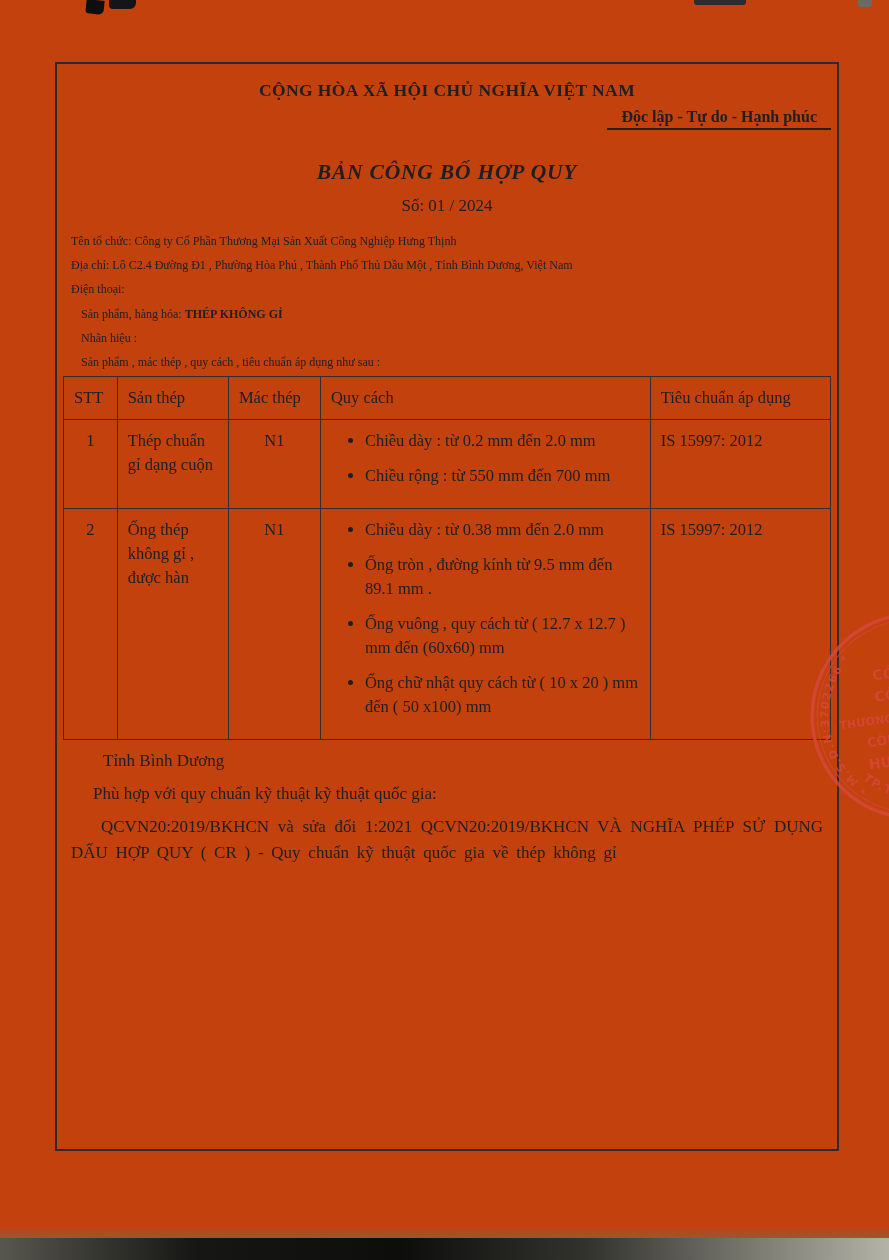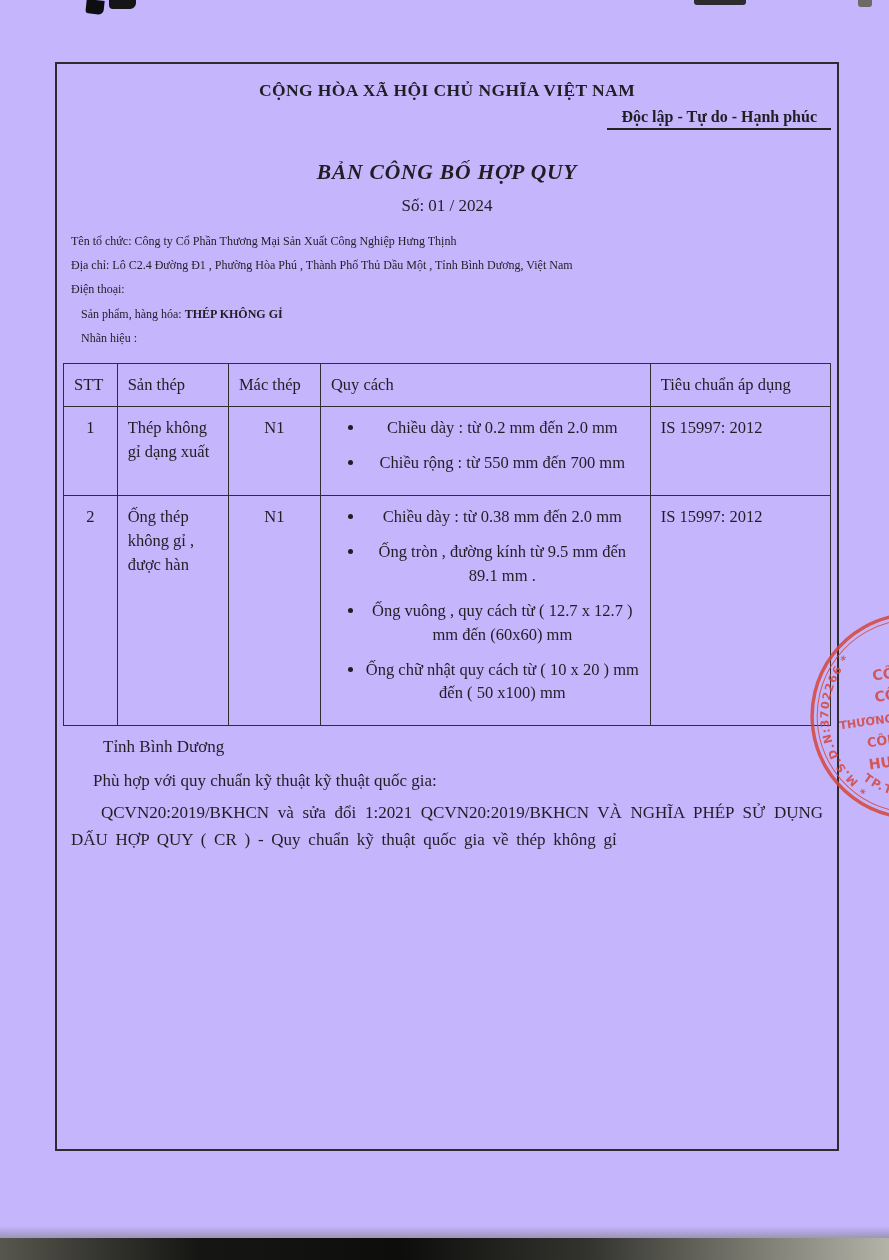--- a/index.html
+++ b/index.html
@@ -1,21 +1,21 @@
 <!DOCTYPE html>
 <html><head>
 <meta charset="utf-8">
 <style>
   * { margin:0; padding:0; box-sizing:border-box; }
   html,body { background:#e9e9e6; }
   .page {
     position:relative;
     width:889px; height:1260px;
     margin:0 auto;
-    background:#c4b5fd;
+    background:#c2410c;
     overflow:hidden;
     font-family:"Liberation Serif", serif;
     color:#1f1f23;
   }
   .frame {
     position:absolute;
     left:55px; top:62px;
     width:784px; height:1089px;
     border:2px solid #2b2b30;
     padding:14px 6px 0 6px;
@@ -52,21 +52,21 @@
     font-size:12px;
     line-height:1.52;
     margin:6px 8px 0 8px;
   }
   .para.first { margin-top:16px; }
   .para.indent { margin-left:18px; }
   .product-value { font-weight:bold; }
   table.products {
     width:100%;
     border-collapse:collapse;
-    margin-top:16px;
+    margin-top:5px;
     table-layout:fixed;
     font-family:Liberation Serif, serif;
   }
   table.products th, table.products td {
     border:1.4px solid #2e2e33;
     font-size:16.5px;
     vertical-align:top;
     padding:9px 10px;
     line-height:1.45;
   }
@@ -78,21 +78,21 @@
   }
   .col-stt  { width:7%; }
   .col-sp   { width:14.5%; }
   .col-mac  { width:12%; }
   .col-qc   { width:43%; }
   .col-tc   { width:23.5%; }
   th.c-stt, td.c-stt { text-align:center; }
   td.c-mac { text-align:center; }
   td.c-qc { padding:9px 12px 4px 14px; }
   ul.specs { list-style:disc; padding-left:34px; }
-  ul.specs li { margin-bottom:11px;text-align:center; }
+  ul.specs li { margin-bottom:11px; }
   .note {
     font-size:17px;
     line-height:1.5;
     margin:8px 8px 0 40px;
   }
   .note.first { margin-top:32px; }
   .note.hanging { padding-left:24px; text-indent:-24px; }
   .province { font-size:17px; line-height:1.5; margin:8px 8px 0 40px; }
   .conf-intro { font-size:17px; line-height:1.5; margin:8px 8px 0 30px; }
   .conf-body {
@@ -145,20 +145,21 @@
     </div>
 
     <div class="doc-title">BẢN CÔNG BỐ HỢP QUY</div>
     <div class="doc-number">Số: 01 / 2024</div>
 
     <p class="para first">Tên tổ chức: Công ty Cổ Phần Thương Mại Sản Xuất Công Nghiệp Hưng Thịnh</p>
     <p class="para">Địa chỉ: Lô C2.4 Đường Đ1 , Phường Hòa Phú , Thành Phố Thủ Dầu Một , Tỉnh Bình Dương, Việt Nam</p>
     <p class="para">Điện thoại:</p>
     <p class="para indent"><span>Sản phẩm, hàng hóa: </span><span class="product-value">THÉP KHÔNG GỈ</span></p>
     <p class="para indent">Nhãn hiệu :</p>
+    <p class="para indent">Sản phẩm , mác thép , quy cách , tiêu chuẩn áp dụng như sau :</p>
 
     <table class="products">
       <colgroup>
         <col class="col-stt">
           <col class="col-sp">
           <col class="col-mac">
           <col class="col-qc">
           <col class="col-tc">
       </colgroup>
       <thead>
@@ -166,21 +167,21 @@
           <th class="c-stt">STT</th>
           <th>Sản thép</th>
           <th>Mác thép</th>
           <th>Quy cách</th>
           <th>Tiêu chuẩn áp dụng</th>
         </tr>
       </thead>
       <tbody>
         <tr>
           <td class="c-stt">1</td>
-          <td>Thép không gỉ dạng xuất</td>
+          <td>Thép chuẩn gỉ dạng cuộn</td>
           <td class="c-mac">N1</td>
           <td class="c-qc">
             <ul class="specs">
               <li>Chiều dày : từ 0.2 mm đến 2.0 mm</li>
               <li>Chiều rộng : từ 550 mm đến 700 mm</li>
             </ul>
           </td>
           <td>IS 15997: 2012</td>
         </tr>
         <tr>

